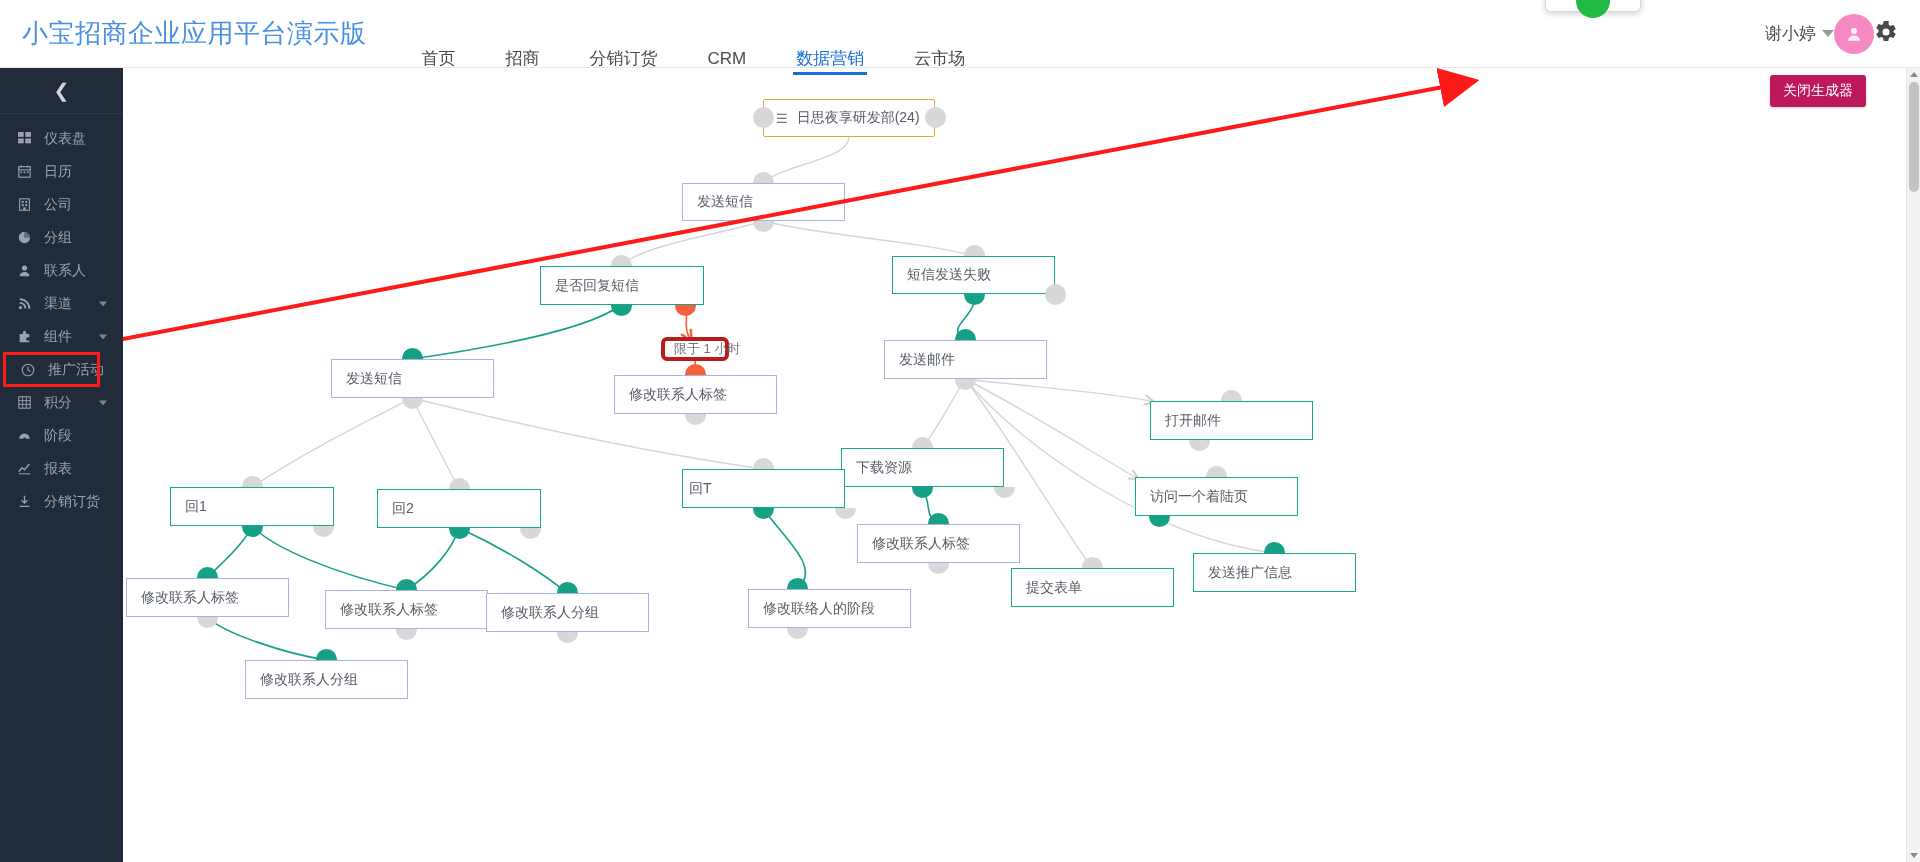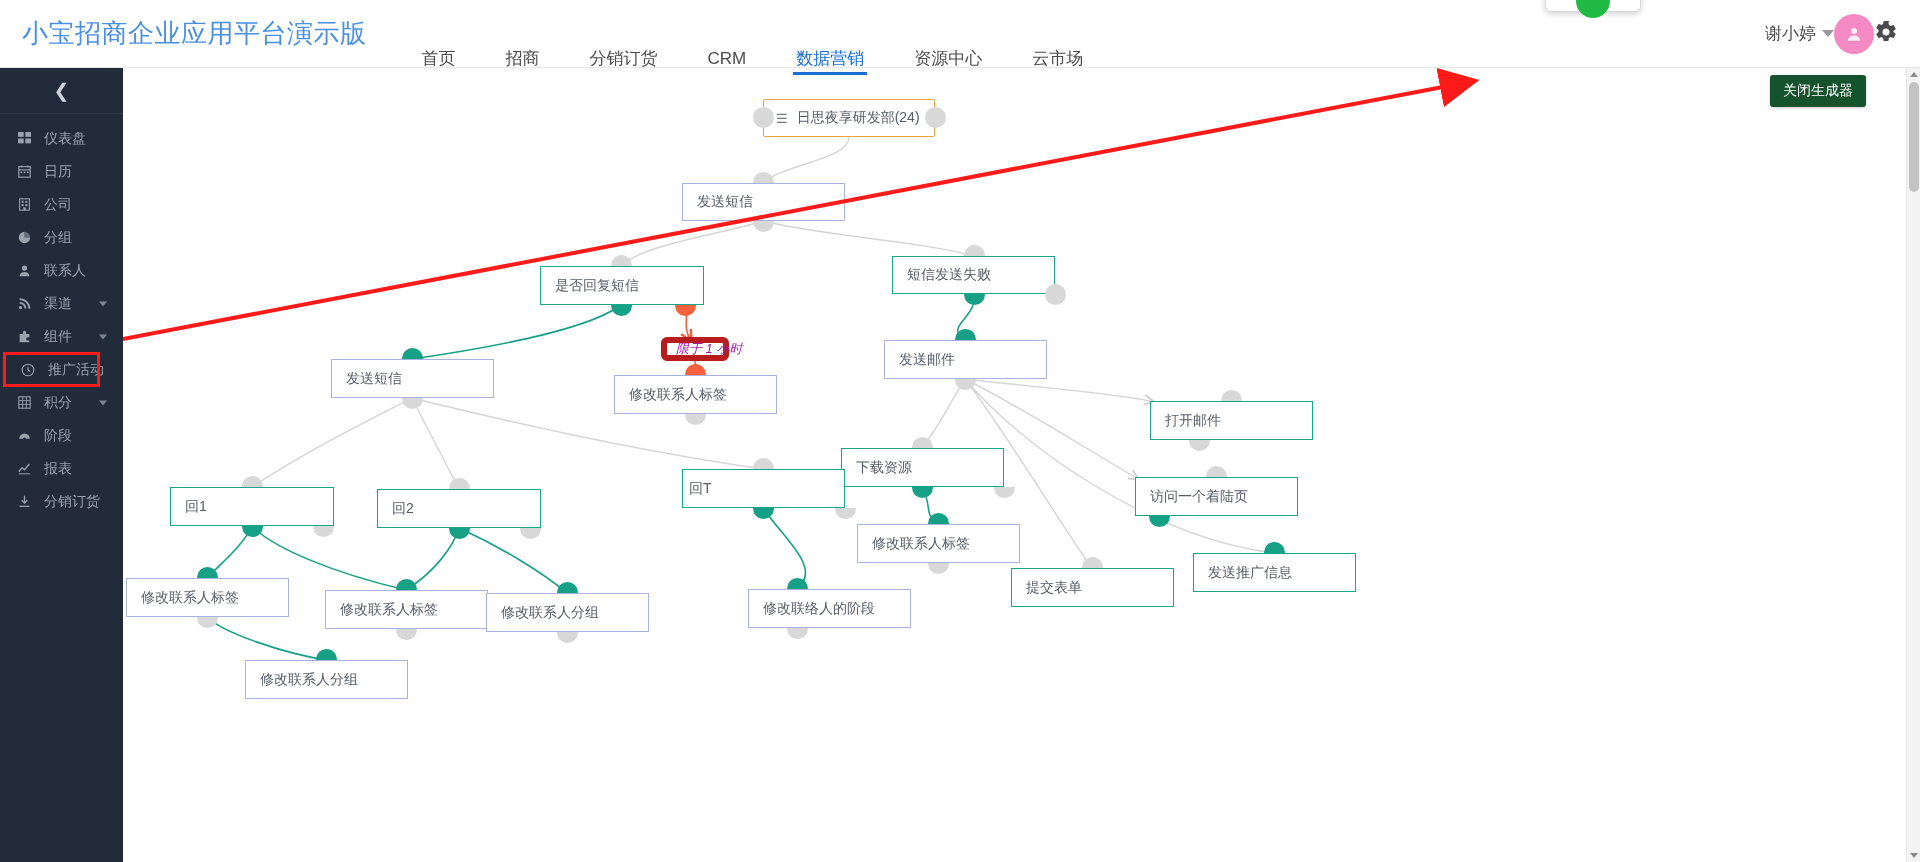--- a/index.html
+++ b/index.html
@@ -100,41 +100,41 @@
     position:absolute; background:#ffffff; border:1px solid #a9b3e0;
     display:flex; align-items:center; font-size:14px; color:#555c66;
     padding-left:14px; white-space:nowrap; cursor:move;
   }
   .node.teal { border-color:#15a98c; }
   .node.root {
     border:1px solid #e8a33d; border-radius:2px; padding-left:12px;
   }
   .node .rootic { margin-right:9px; color:#707781; font-size:13px; line-height:1;}
   .node.pill {
-    border:6px solid #b91c1c; border-radius:6px; font-size:13px;
-    padding-left:9px; color:#a21caf;font-style:italic;
+    border:4px solid #b91c1c; border-radius:6px; font-size:13px;
+    padding-left:9px; color:#737373;
   }
 
   
   .handle {
     position:absolute; width:21px; height:21px; border-radius:50%;
     background:#d8d8d8;
   }
   .handle.half-top { border-radius:0 0 11px 11px; height:11px; }
   .handle.half-bot { border-radius:11px 11px 0 0; height:11px; }
   .handle.teal { background:#16a085; }
   .handle.orange { background:#f4613c; }
 
   
   .redline { position:absolute; top:0; left:0; pointer-events:none; z-index:35; }
 
   
   .closebtn {
     position:absolute; right:54px; top:7px;
-    background:#14532d; color:#fff; font-size:14px;
+    background:#be185d; color:#fff; font-size:14px;
     padding:7px 13px; border-radius:3px; cursor:pointer; z-index:36;
     box-shadow:0 1px 3px rgba(0,0,0,.2);
   }
 
   
   .vscroll {
     position:absolute; right:0; top:0; width:14px; height:794px;
     background:#f3f3f3; border-left:1px solid #e5e5e5; z-index:38;
   }
   .vscroll-thumb {
@@ -154,21 +154,20 @@
 <div id="app">
 
   <div class="topbar">
     <div class="brand">小宝招商企业应用平台演示版</div>
     <div class="navlist">
       <div class="navitem">首页</div>
       <div class="navitem">招商</div>
       <div class="navitem">分销订货</div>
       <div class="navitem">CRM</div>
       <div class="navitem active">数据营销</div>
-      <div class="navitem">资源中心</div>
       <div class="navitem">云市场</div>
     </div>
     <div class="topright">
       <div style="display:flex;align-items:center;">
         <span class="username">谢小婷</span>
         <span class="caret"></span>
       </div>
       <div class="avatar">
         <svg width="18" height="18" viewBox="0 0 24 24">
           <circle cx="12" cy="8" r="4" fill="#ffffff" opacity=".85"></circle>

